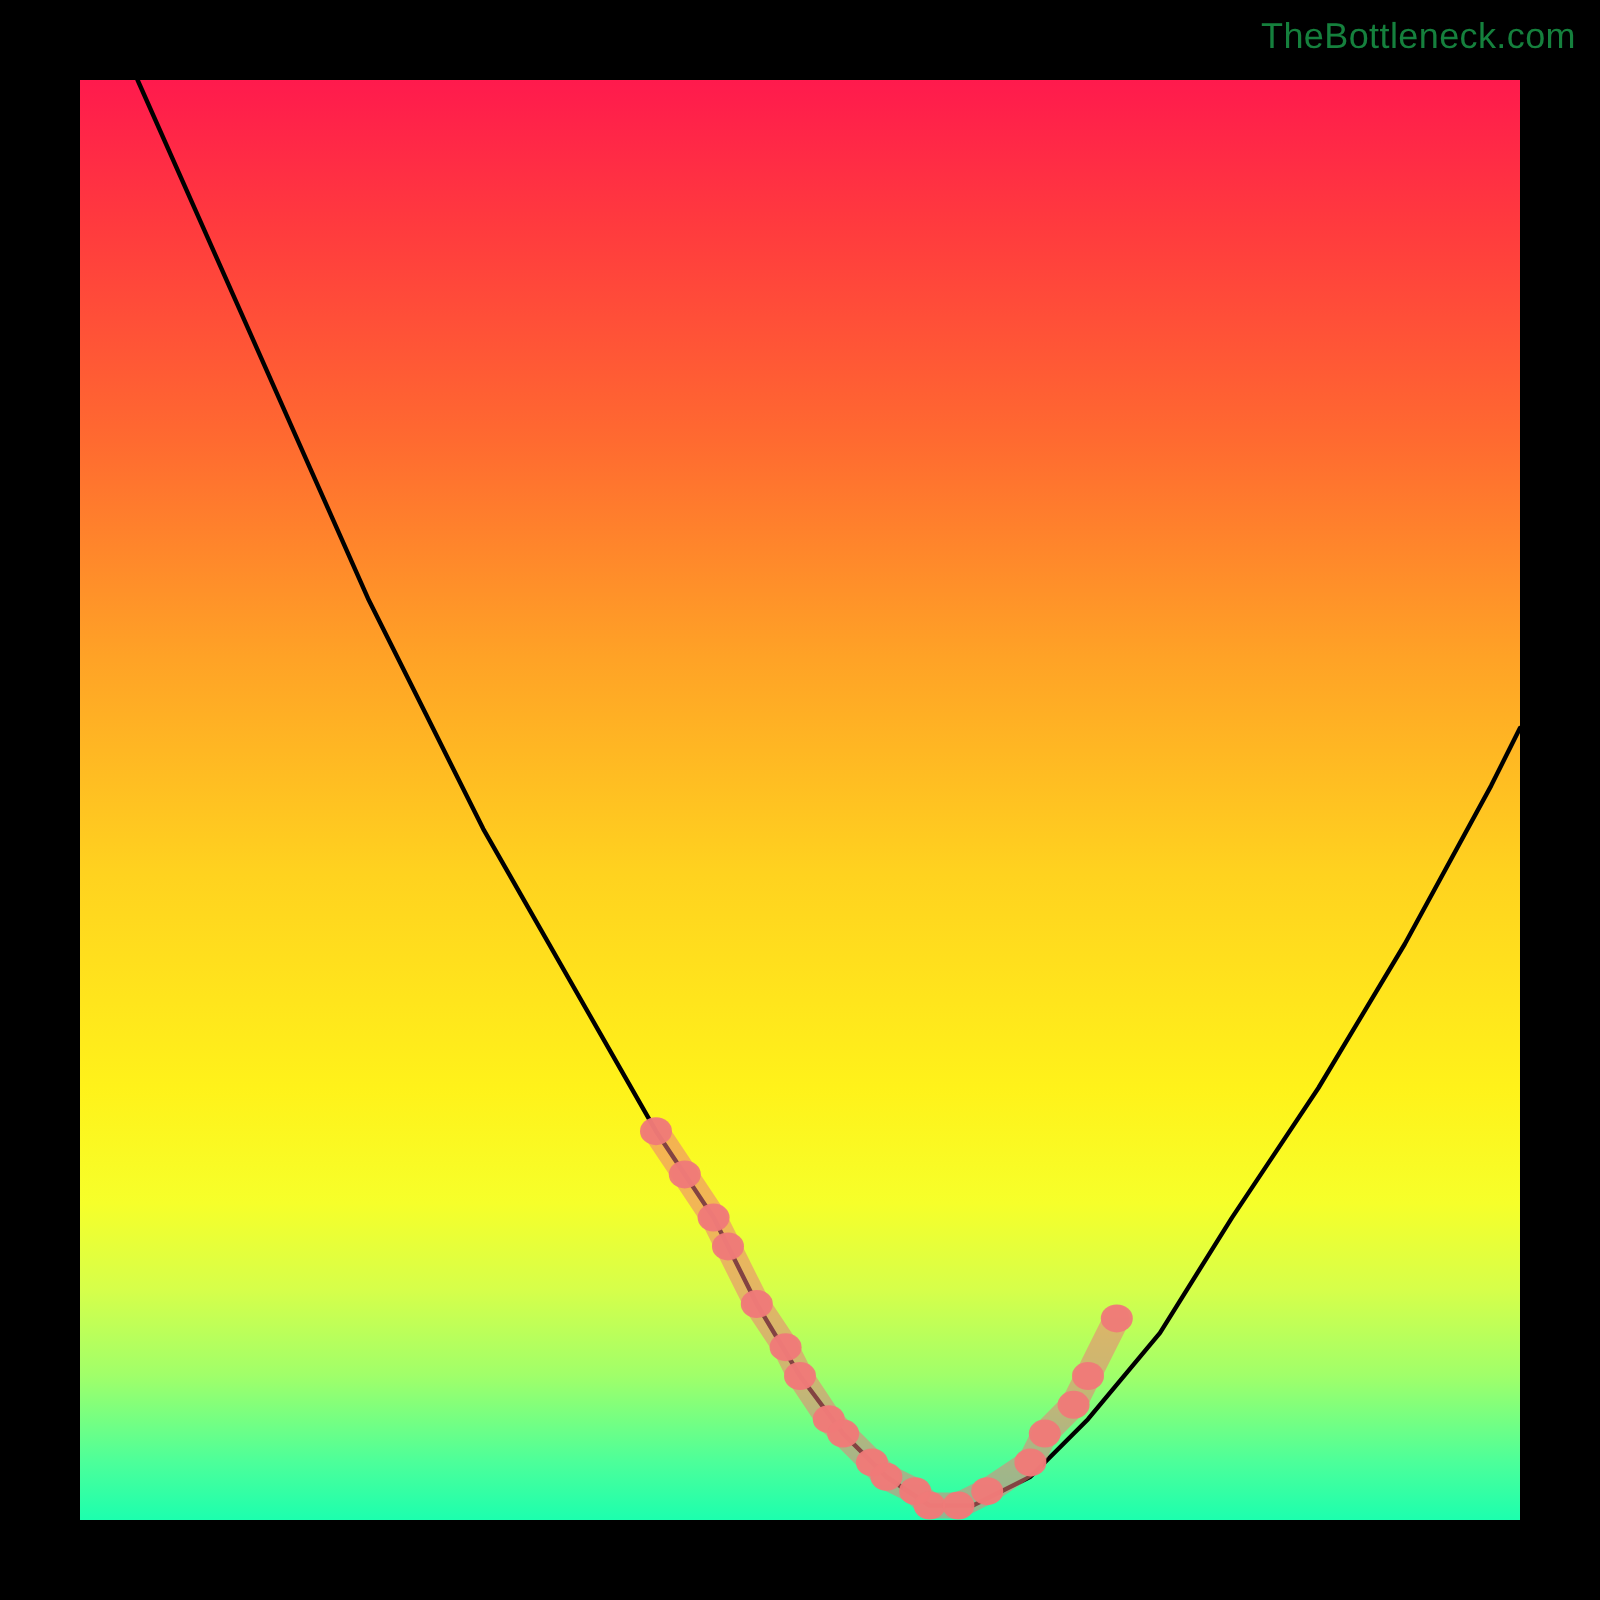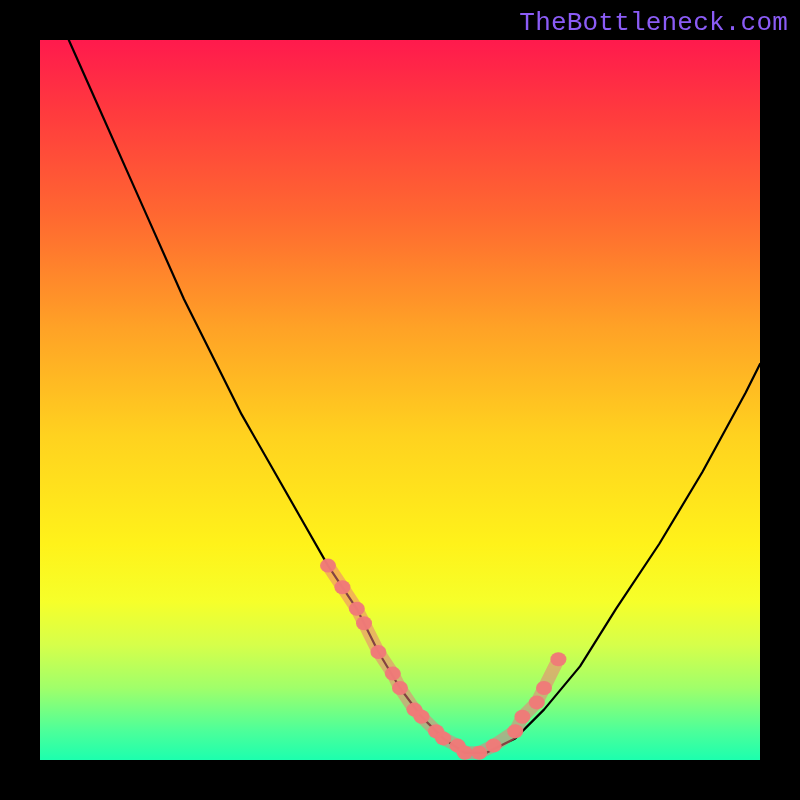--- a/index.html
+++ b/index.html
@@ -40,23 +40,23 @@
       #d6ff4a 84%,
       #a0ff6a 90%,
       #4cff9a 96%,
       #1cffae 100%
     );
   }
   .watermark {
     position: absolute;
     top: 8px;
     right: 12px;
-    font-family: Liberation Mono, monospace;
-    font-size: 26px;
-    color: #8b5cf6;
+    font-family: Liberation Sans, sans-serif;
+    font-size: 18px;
+    color: #15803d;
     letter-spacing: 0.2px;
     user-select: none;
   }
   svg.overlay {
     position: absolute;
     left: 0; top: 0;
     width: 720px; height: 720px;
   }
 </style>
 </head>

